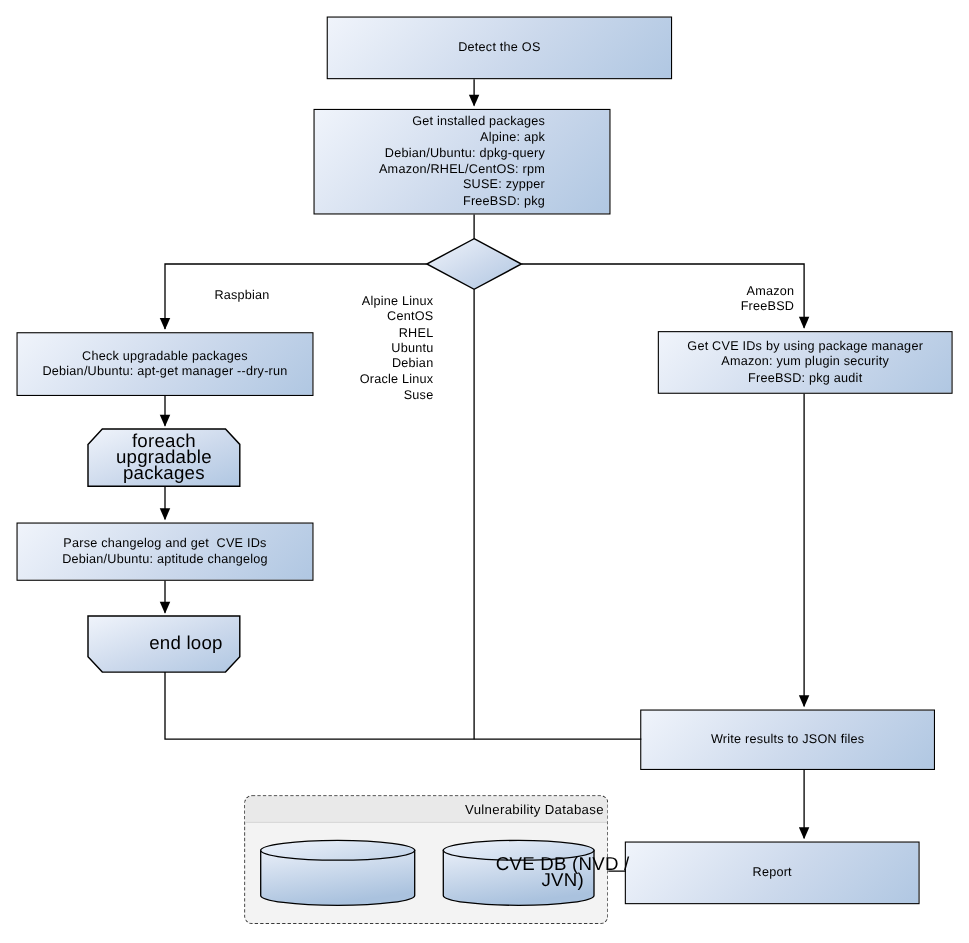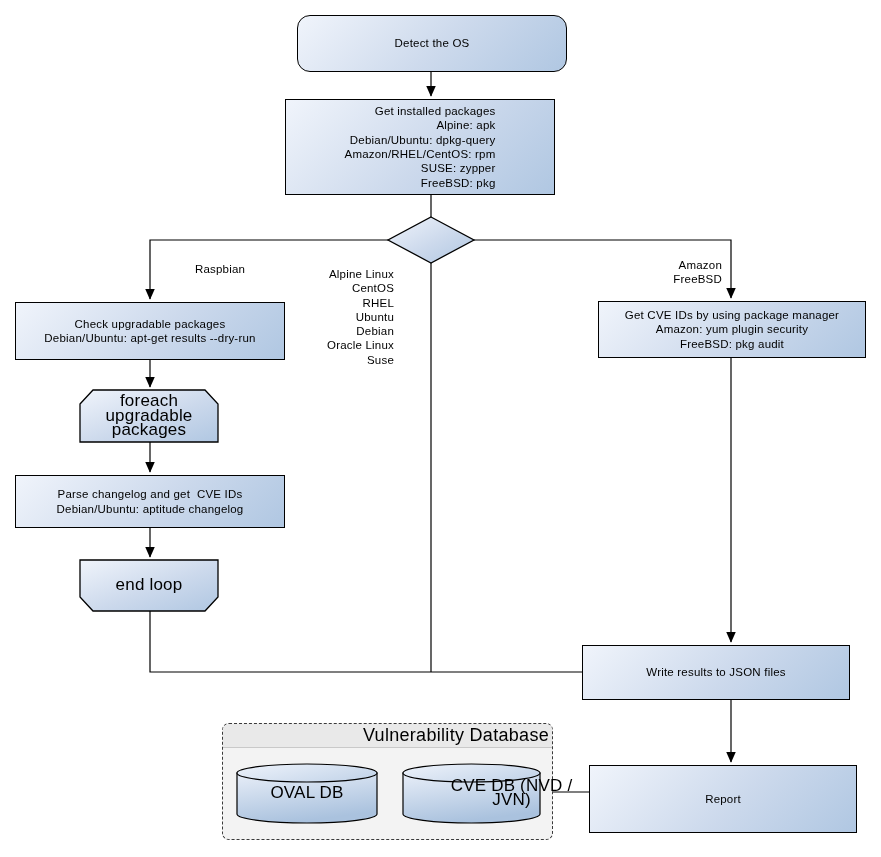--- a/index.html
+++ b/index.html
@@ -39,21 +39,21 @@
   .vuln-container {
     position:absolute; left:222px; top:723px; width:331px; height:117px;
     box-sizing:border-box; background:#f3f3f3;
     border:1.5px dashed #3a3a3a; border-radius:7px;
   }
   .vuln-title-band {
     box-sizing:border-box; width:100%; height:24px;
     background:#e9e9e9; border-bottom:1px solid #c9c9c9;
     border-radius:6px 6px 0 0;
     display:flex; align-items:center; justify-content:flex-end;
-    font-size:18px; letter-spacing:0.3px; padding-right:3px;
+    font-size:12px; letter-spacing:0.3px; padding-right:3px;
   }
 </style>
 </head>
 <body>
 
 <div class="canvas">
 
   <div class="vuln-container">
     <div class="vuln-title-band">
       <span class="txt">Vulnerability Database</span>
@@ -117,69 +117,66 @@
       <path d="M237,773 L237,814 A70,9 0 0 0 377,814 L377,773 Z" fill="url(#gradCyl)" stroke="#000" stroke-width="1.2"></path>
       <ellipse cx="307" cy="773" rx="70" ry="9" fill="url(#gradCylTop)" stroke="#000" stroke-width="1.2"></ellipse>
     </g>
 
     <g>
       <path d="M403,773 L403,814 A68.5,9 0 0 0 540,814 L540,773 Z" fill="url(#gradCyl)" stroke="#000" stroke-width="1.2"></path>
       <ellipse cx="471.5" cy="773" rx="68.5" ry="9" fill="url(#gradCylTop)" stroke="#000" stroke-width="1.2"></ellipse>
     </g>
   </svg>
 
-  <div class="node" style="left:297px; top:15px; width:270px; height:57px;border-radius:13px;">
+  <div class="node" style="left:297px; top:15px; width:314px; height:57px;">
     <span class="txt">Detect the OS</span>
   </div>
 
   <div class="node align-right" style="left:285px; top:99px; width:270px; height:96px;">
     <span class="txt">Get installed packages
 Alpine: apk
 Debian/Ubuntu: dpkg-query
 Amazon/RHEL/CentOS: rpm
 SUSE: zypper
 FreeBSD: pkg</span>
   </div>
 
   <div class="node" style="left:15px; top:302px; width:270px; height:58px;">
     <span class="txt">Check upgradable packages
-Debian/Ubuntu: apt-get results --dry-run</span>
+Debian/Ubuntu: apt-get manager --dry-run</span>
   </div>
 
   <div class="node" style="left:598px; top:301px; width:268px; height:57px;">
     <span class="txt">Get CVE IDs by using package manager
 Amazon: yum plugin security
 FreeBSD: pkg audit</span>
   </div>
 
   <div class="node" style="left:15px; top:475px; width:270px; height:53px;">
     <span class="txt">Parse changelog and get  CVE IDs
 Debian/Ubuntu: aptitude changelog</span>
   </div>
 
   <div class="node" style="left:582px; top:645px; width:268px; height:55px;">
     <span class="txt">Write results to JSON files</span>
   </div>
 
-  <div class="node" style="left:589px; top:765px; width:268px; height:68px;">
+  <div class="node" style="left:568px; top:765px; width:268px; height:57px;">
     <span class="txt">Report</span>
   </div>
 
   <div class="shape-label" style="left:80px; top:390px; width:138px; height:52px;">
     <span class="txt">foreach
 upgradable  packages</span>
   </div>
 
-  <div class="shape-label" style="left:80px; top:560px; width:138px; height:51px;">
+  <div class="shape-label" style="left:80px; top:560px; width:138px; height:51px;padding-left:20px;">
     <span class="txt">end loop</span>
   </div>
 
-  <div class="shape-label" style="left:237px; top:779px; width:140px; height:28px;">
-    <span class="txt">OVAL DB</span>
-  </div>
 
   <div class="shape-label" style="left:403px; top:779px; width:137px; height:28px;margin-left:40px;">
     <span class="txt">CVE DB (NVD / JVN)</span>
   </div>
 
   <div class="edge-label" style="left:170px; top:262px; width:100px; text-align:center;">Raspbian</div>
 
   <div class="edge-label" style="left:284px; top:267px; width:110px; text-align:right;">Alpine Linux
 CentOS
 RHEL

